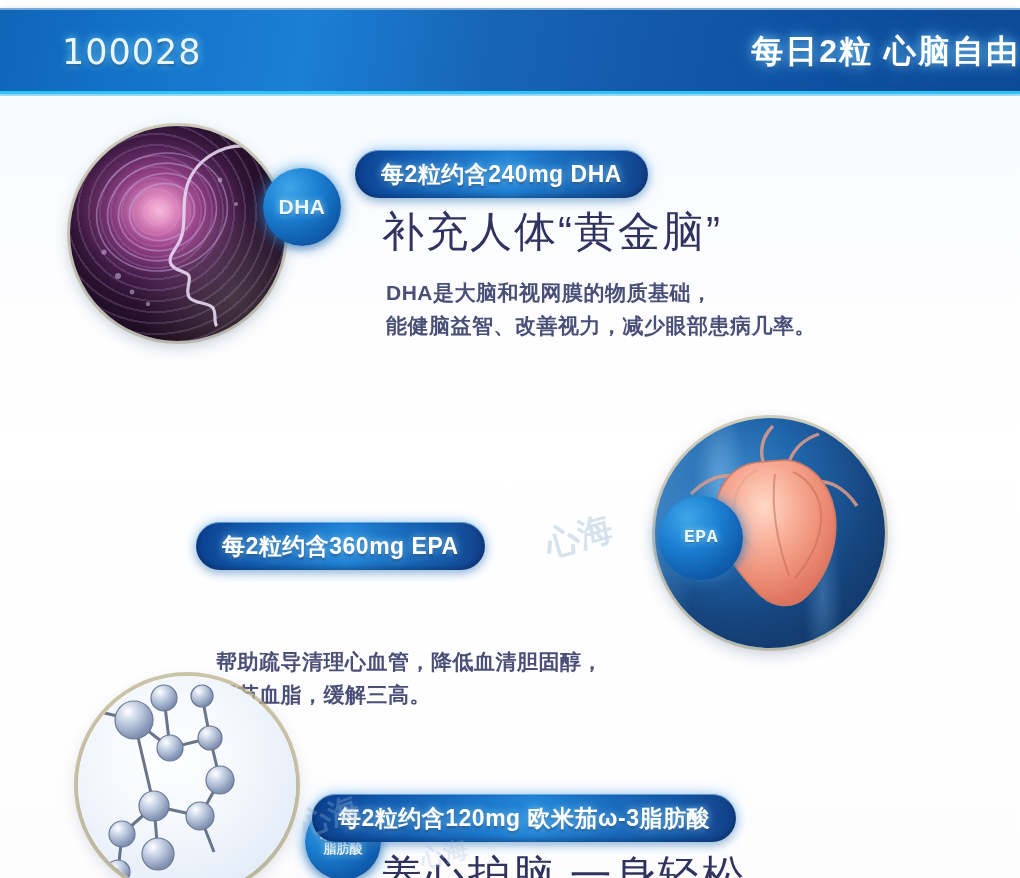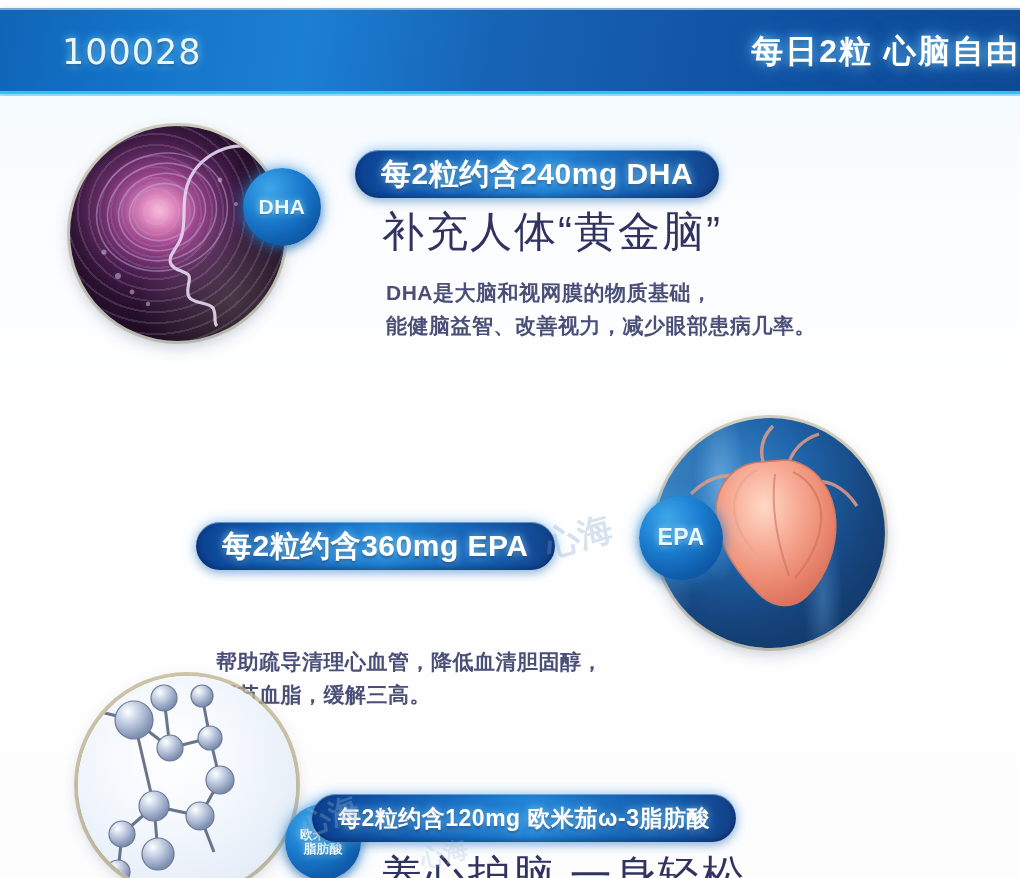--- a/index.html
+++ b/index.html
@@ -127,34 +127,35 @@
     position: absolute;
     border-radius: 50%;
     display: flex; align-items: center; justify-content: center;
     text-align: center;
     color: #eaf8ff;
     font-weight: bold;
     background: radial-gradient(circle at 34% 26%, #3fa7e8 0%, #1c7fd2 38%, #0f5cab 72%, #0a4a92 100%);
     box-shadow: 0 0 16px rgba(60,160,235,.75), 0 3px 8px rgba(10,40,90,.45);
     text-shadow: 0 0 7px rgba(160,230,255,.95), 0 1px 2px rgba(0,30,70,.55);
     line-height: 1.1;
+    margin-left: 20px;
   }
   .bubble-dha { left: 243px; top: 72px; width: 78px; height: 78px; font-size: 21px; letter-spacing: .5px; }
-  .bubble-epa { left: 639px; top: 100px; width: 84px; height: 84px; font-size: 23px; letter-spacing: .5px; }
+  .bubble-epa { left: 639px; top: 100px; width: 84px; height: 84px; font-size: 18px; letter-spacing: .5px; font-family: Liberation Mono, monospace; }
   .bubble-omega { left: 285px; top: 138px; width: 76px; height: 76px; font-size: 13px; }
 
   
   .pill {
     position: absolute;
     display: flex; align-items: center; justify-content: center;
     height: 48px;
     border-radius: 26px;
     padding: 0 26px;
     color: #ffffff;
-    font-size: 30px;
+    font-size: 23px;
     font-weight: bold;
     letter-spacing: .5px;
     white-space: nowrap;
     background: linear-gradient(93deg,
         #0c3f8e 0%,
         #1159ad 16%,
         #1a74c8 38%,
         #2386d8 52%,
         #1a6ec0 68%,
         #1458a8 86%,

